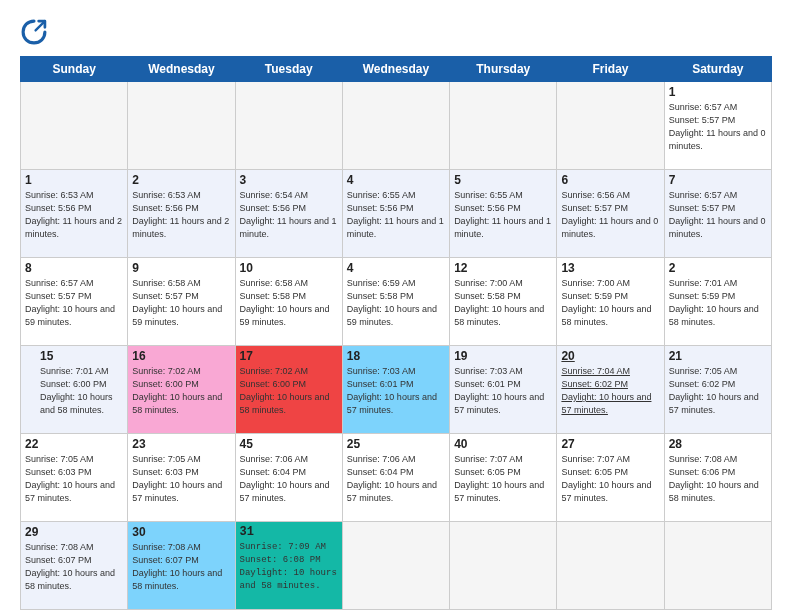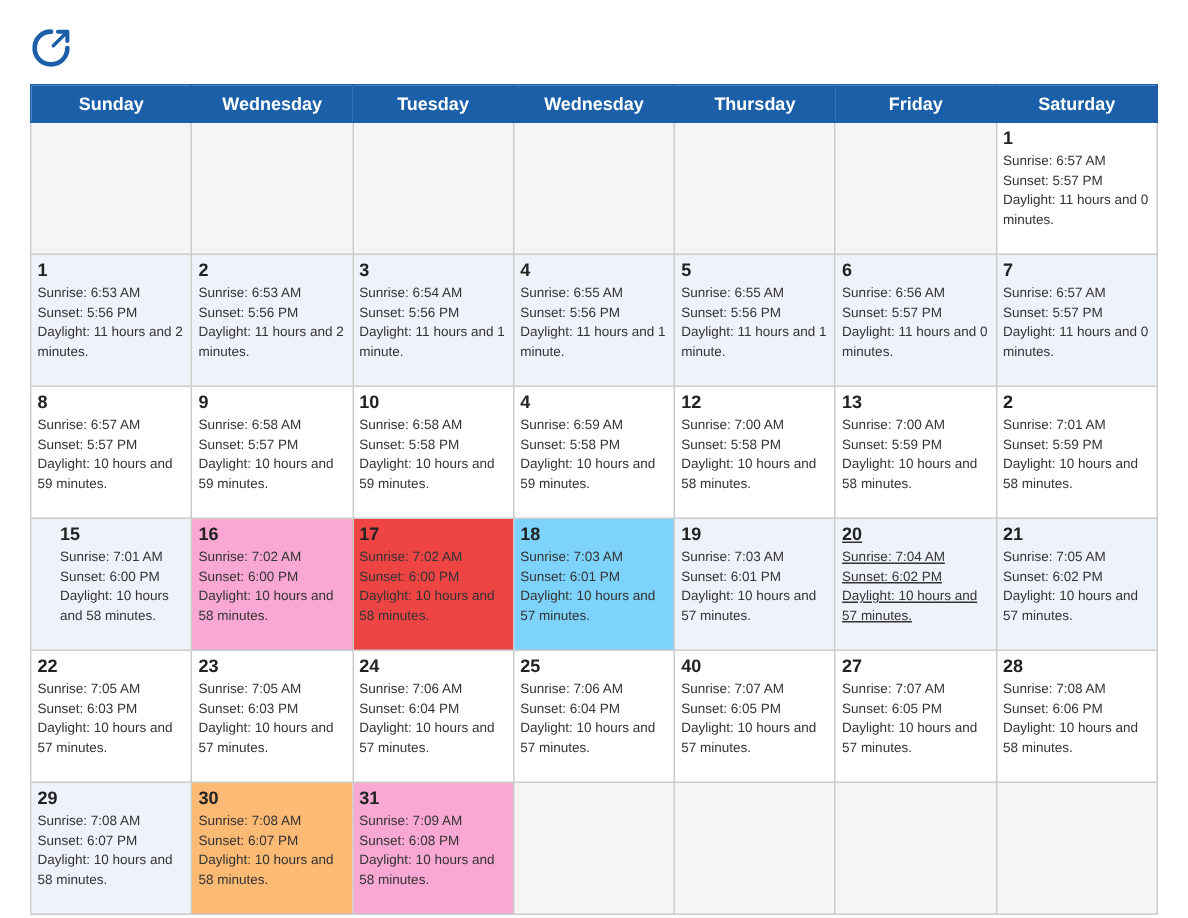--- a/index.html
+++ b/index.html
@@ -239,21 +239,21 @@
         <tr>
           <td>
             <span class="day-num">22</span>
             <div class="day-info">Sunrise: 7:05 AM<br>Sunset: 6:03 PM<br>Daylight: 10 hours and 57 minutes.</div>
           </td>
           <td>
             <span class="day-num">23</span>
             <div class="day-info">Sunrise: 7:05 AM<br>Sunset: 6:03 PM<br>Daylight: 10 hours and 57 minutes.</div>
           </td>
           <td>
-            <span class="day-num">24</span>
+            <span class="day-num">45</span>
             <div class="day-info">Sunrise: 7:06 AM<br>Sunset: 6:04 PM<br>Daylight: 10 hours and 57 minutes.</div>
           </td>
           <td>
             <span class="day-num">25</span>
             <div class="day-info">Sunrise: 7:06 AM<br>Sunset: 6:04 PM<br>Daylight: 10 hours and 57 minutes.</div>
           </td>
           <td>
             <span class="day-num">40</span>
             <div class="day-info">Sunrise: 7:07 AM<br>Sunset: 6:05 PM<br>Daylight: 10 hours and 57 minutes.</div>
           </td>
@@ -264,25 +264,25 @@
           <td>
             <span class="day-num">28</span>
             <div class="day-info">Sunrise: 7:08 AM<br>Sunset: 6:06 PM<br>Daylight: 10 hours and 58 minutes.</div>
           </td>
         </tr>
         <tr>
           <td style="background: rgb(238, 242, 251); margin-left: 28px;">
             <span class="day-num">29</span>
             <div class="day-info">Sunrise: 7:08 AM<br>Sunset: 6:07 PM<br>Daylight: 10 hours and 58 minutes.</div>
           </td>
-          <td style="background: #fdba74;">
+          <td style="background: #7dd3fc;">
             <span class="day-num">30</span>
             <div class="day-info">Sunrise: 7:08 AM<br>Sunset: 6:07 PM<br>Daylight: 10 hours and 58 minutes.</div>
           </td>
-          <td style="background: #f9a8d4;">
+          <td style="background: #14b8a6; font-family: Liberation Mono, monospace;">
             <span class="day-num">31</span>
             <div class="day-info">Sunrise: 7:09 AM<br>Sunset: 6:08 PM<br>Daylight: 10 hours and 58 minutes.</div>
           </td>
           <td class="empty"></td>
           <td class="empty"></td>
           <td class="empty"></td>
           <td class="empty"></td>
         </tr>
       </tbody>
   </table>

